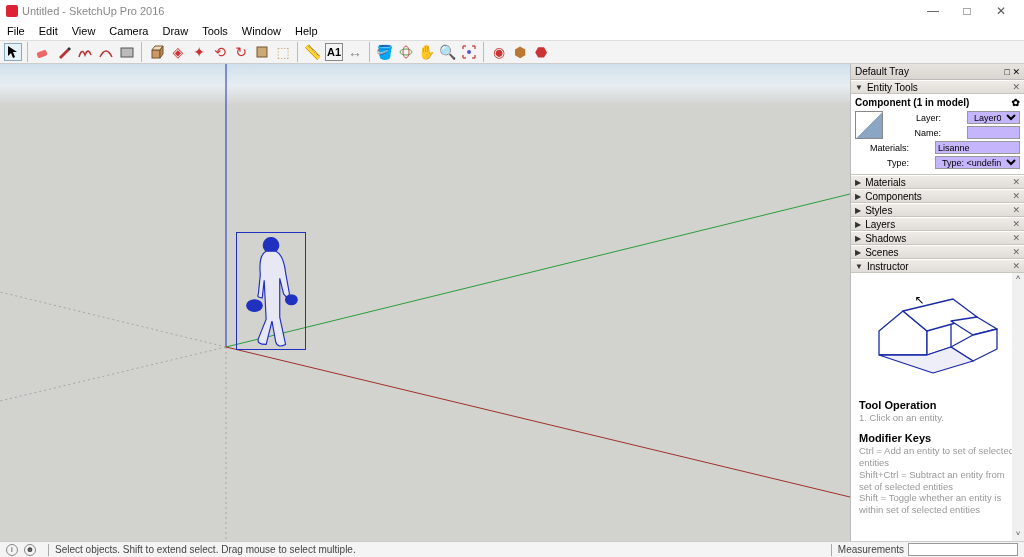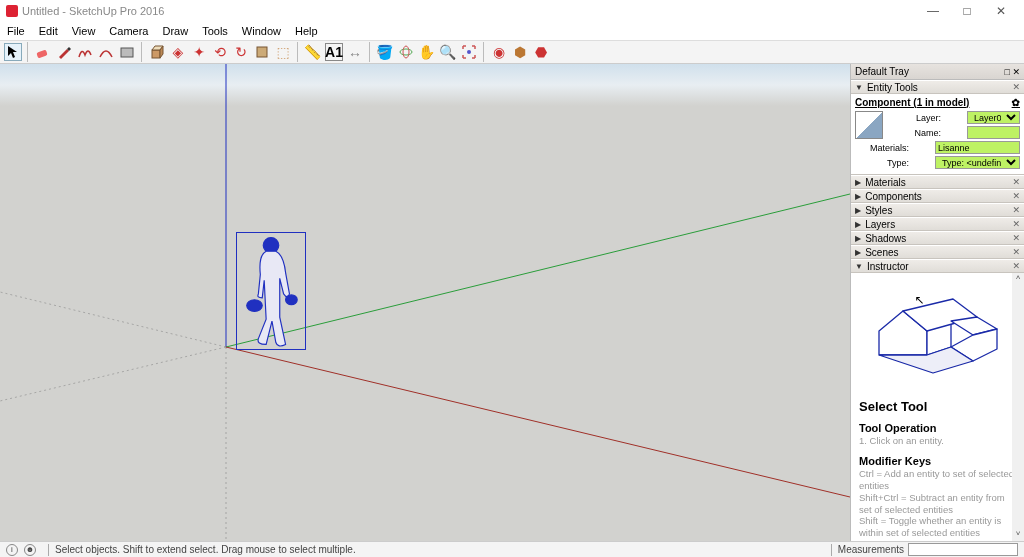--- a/index.html
+++ b/index.html
@@ -31,25 +31,25 @@
 .figure-box { position: absolute; left: 236px; top: 168px; width: 70px; height: 118px; border: 1.5px solid #2030c0; }
 .figure-box svg { width: 100%; height: 100%; }
 
 
 .tray { width: 174px; background: #eceae6; border-left: 1px solid #bbb; display: flex; flex-direction: column; font-size: 10px; }
 .tray-title { height: 16px; background: linear-gradient(#e7e3df,#d9d5d1); border-bottom: 1px solid #bbb; padding: 0 4px; display: flex; align-items: center; justify-content: space-between; font-size: 10px; }
 .panel-hdr { height: 14px; background: linear-gradient(#efece8,#e0ddd8); border-top: 1px solid #fff; border-bottom: 1px solid #c8c4be; padding: 0 4px; display: flex; align-items: center; gap: 4px; cursor: default; }
 .panel-hdr .arrow { font-size: 8px; color: #333; }
 .panel-hdr .x { margin-left: auto; color: #666; font-size: 9px; }
 .entity-body { background: #fff; padding: 3px 4px; border-bottom: 1px solid #c8c4be; }
-.entity-body .comp-row { display: flex; align-items: center; justify-content: space-between; font-weight: bold; font-size: 10px; margin-bottom: 3px; text-decoration: underline; }
+.entity-body .comp-row { display: flex; align-items: center; justify-content: space-between; font-weight: bold; font-size: 10px; margin-bottom: 3px; }
 .entity-body .swatch { width: 28px; height: 28px; background: linear-gradient(135deg, #fff 50%, #8aa6c2 50%); border: 1px solid #888; float: left; margin-right: 4px; }
 .entity-body .field-row { display: flex; align-items: center; margin-bottom: 2px; font-size: 9px; gap: 23px; }
 .entity-body .field-row label { width: 54px; text-align: right; margin-right: 3px; color: #000; }
-.entity-body .field-row .inp, .entity-body .field-row select { flex: 1; height: 13px; border: 1px solid #999; font-size: 9px; padding: 0 2px; background: #bef264; min-width: 0; }
+.entity-body .field-row .inp, .entity-body .field-row select { flex: 1; height: 13px; border: 1px solid #999; font-size: 9px; padding: 0 2px; background: #c4b5fd; min-width: 0; }
 .entity-body::after { content: ""; display: block; clear: both; }
 
 .instructor { flex: 1; background: #fff; overflow: hidden; position: relative; padding: 6px 8px; font-size: 10px; color: #888; }
 .instructor .sketch { width: 130px; height: 96px; margin: 10px auto 14px; position: relative; }
 .instructor h3 { color: #000; font-size: 13px; font-weight: bold; margin-bottom: 1px; }
 .instructor h4 { color: #000; font-size: 11px; font-weight: bold; margin-top: 8px; margin-bottom: 1px; }
 .instructor p, .instructor div.txt { color: #999; font-size: 9.5px; line-height: 1.25; }
 .instructor .cursor-arrow { position: absolute; left: 42px; top: 4px; font-size: 12px; color: #000; }
 .scroll-ind { position: absolute; right: 0; top: 0; bottom: 0; width: 12px; background: #f0f0f0; }
 .scroll-ind .up, .scroll-ind .dn { position: absolute; width: 12px; height: 12px; font-size: 8px; text-align: center; color: #555; }
@@ -132,21 +132,21 @@
   <div class="tool" style="color:#c33">⟲</div>
   <div class="tool" style="color:#c33">↻</div>
   <div class="tool">
       <svg width="14" height="14">
         <rect x="2" y="2" width="10" height="10" fill="#ca7" stroke="#753"></rect>
       </svg>
     </div>
   <div class="tool" style="color:#c96">⬚</div>
   <div class="sep"></div>
   <div class="tool" style="color:#cb3">📏</div>
-  <div class="tool" style="border:1px solid #888;font-size:14px;font-weight:bold">A1</div>
+  <div class="tool" style="border:1px solid #888;font-size:11px;font-weight:bold">A1</div>
   <div class="tool" style="color:#888">↔</div>
   <div class="sep"></div>
   <div class="tool" style="color:#b73">🪣</div>
   <div class="tool">
       <svg width="16" height="16">
         <ellipse cx="8" cy="8" rx="6" ry="3" stroke="#5a5" fill="none"></ellipse>
         <ellipse cx="8" cy="8" rx="3" ry="6" stroke="#c55" fill="none"></ellipse>
       </svg>
     </div>
   <div class="tool" style="color:#cb8">✋</div>
@@ -270,21 +270,20 @@
             <path d="M30 22 L80 10 L104 28 L54 42 Z"></path>
             <path d="M78 32 L104 28 L124 40 L100 46 Z"></path>
             <path d="M78 58 L100 46 L124 40 L124 60 L100 72 Z"></path>
             <path d="M6 66 L54 66 L78 58 L100 72 L60 84 L6 66"></path>
           </g>
           <g fill="#1a2aa8" opacity="0.08">
             <path d="M6 66 L54 66 L78 58 L100 72 L60 84 Z"></path>
           </g>
         </svg>
       </div>
-      <h3>Select Tool</h3>
       <h4>Tool Operation</h4>
       <div class="txt">1.   Click on an entity.</div>
       <h4>Modifier Keys</h4>
       <div class="txt">Ctrl = Add an entity to set of selected entities</div>
       <div class="txt">Shift+Ctrl = Subtract an entity from set of selected entities</div>
       <div class="txt">Shift = Toggle whether an entity is within set of selected entities</div>
       <div class="scroll-ind">
         <div class="up">˄</div>
         <div class="dn">˅</div>
       </div>

